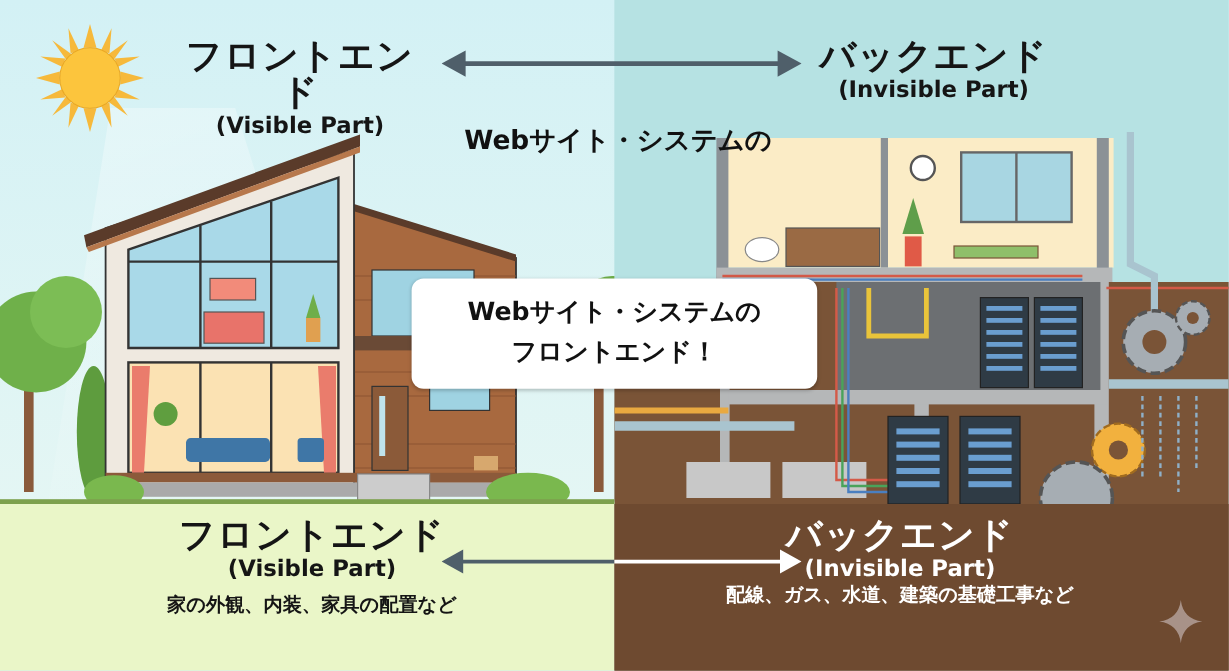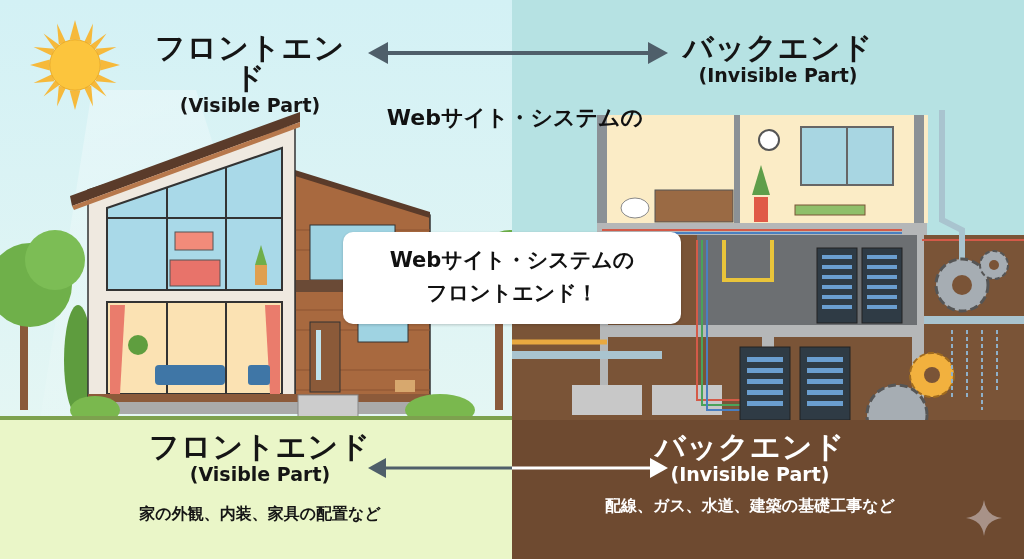--- a/index.html
+++ b/index.html
@@ -218,28 +218,28 @@
 </div>
 
 <div class="abs callout">
   <div>Webサイト・システムの</div>
   <div>フロントエンド！</div>
 </div>
 
 <div class="abs hdr" style="left:110px;top:432px;width:300px;">
   <div class="jp">フロントエンド</div>
   <div class="en">(Visible Part)</div>
-  <div class="desc" style="margin-top:18px;">家の外観、内装、家具の配置など</div>
+  <div class="desc" style="margin-top:8px;">家の外観、内装、家具の配置など</div>
 </div>
 <svg class="abs" style="left:368px;top:456px;width:300px;height:24px;" viewBox="0 0 300 24">
   <line x1="14" y1="12" x2="144" y2="12" stroke="#4f5f6a" stroke-width="3"></line>
   <polygon points="0,12 18,2 18,22" fill="#4f5f6a"></polygon>
   <line x1="144" y1="12" x2="286" y2="12" stroke="#ffffff" stroke-width="3"></line>
   <polygon points="300,12 282,2 282,22" fill="#ffffff"></polygon>
 </svg>
 <div class="abs hdr" style="left:600px;top:432px;width:300px;color:#fff;">
   <div class="jp">バックエンド</div>
   <div class="en">(Invisible Part)</div>
-  <div class="desc" style="margin-top:10px;">配線、ガス、水道、建築の基礎工事など</div>
+  <div class="desc" style="">配線、ガス、水道、建築の基礎工事など</div>
 </div>
 <svg class="abs" style="left:966px;top:500px;width:36px;height:36px;" viewBox="0 0 36 36">
   <path d="M18,0 Q20,16 36,18 Q20,20 18,36 Q16,20 0,18 Q16,16 18,0Z" fill="#a89288"></path>
 </svg>
 
 </body></html>

